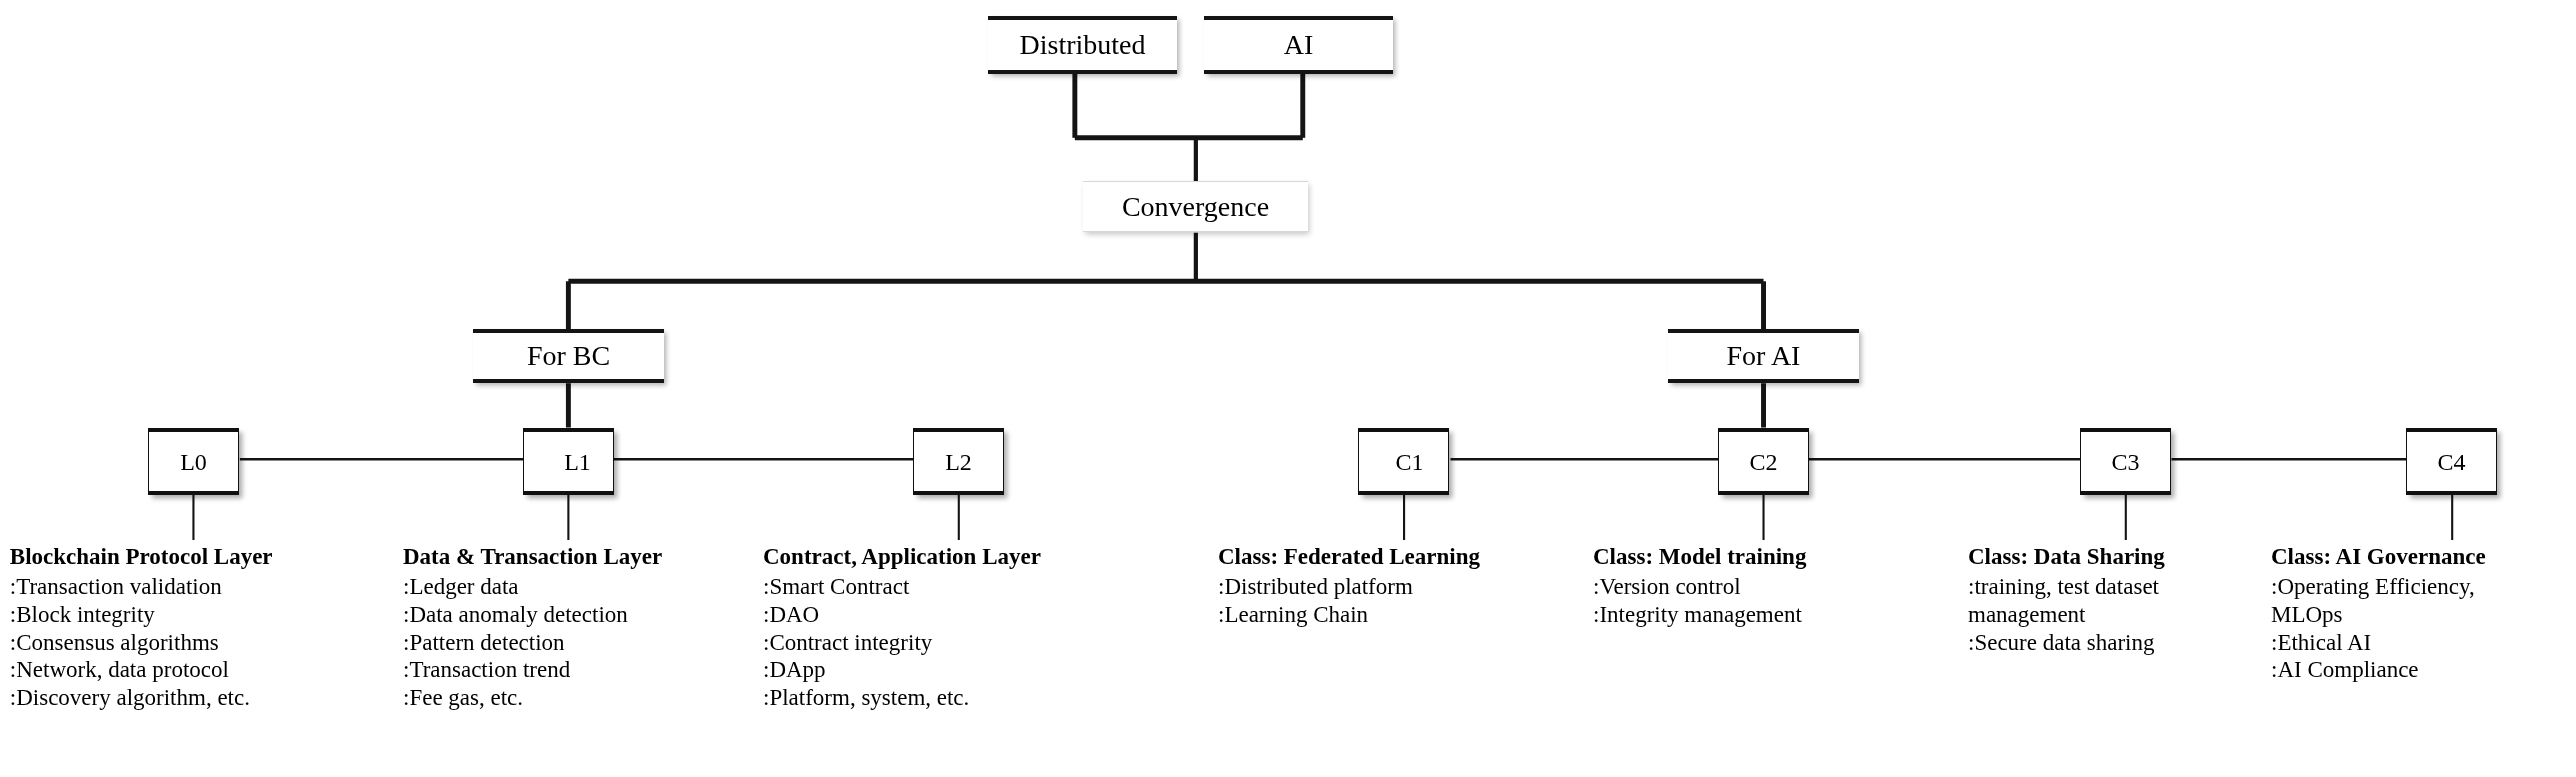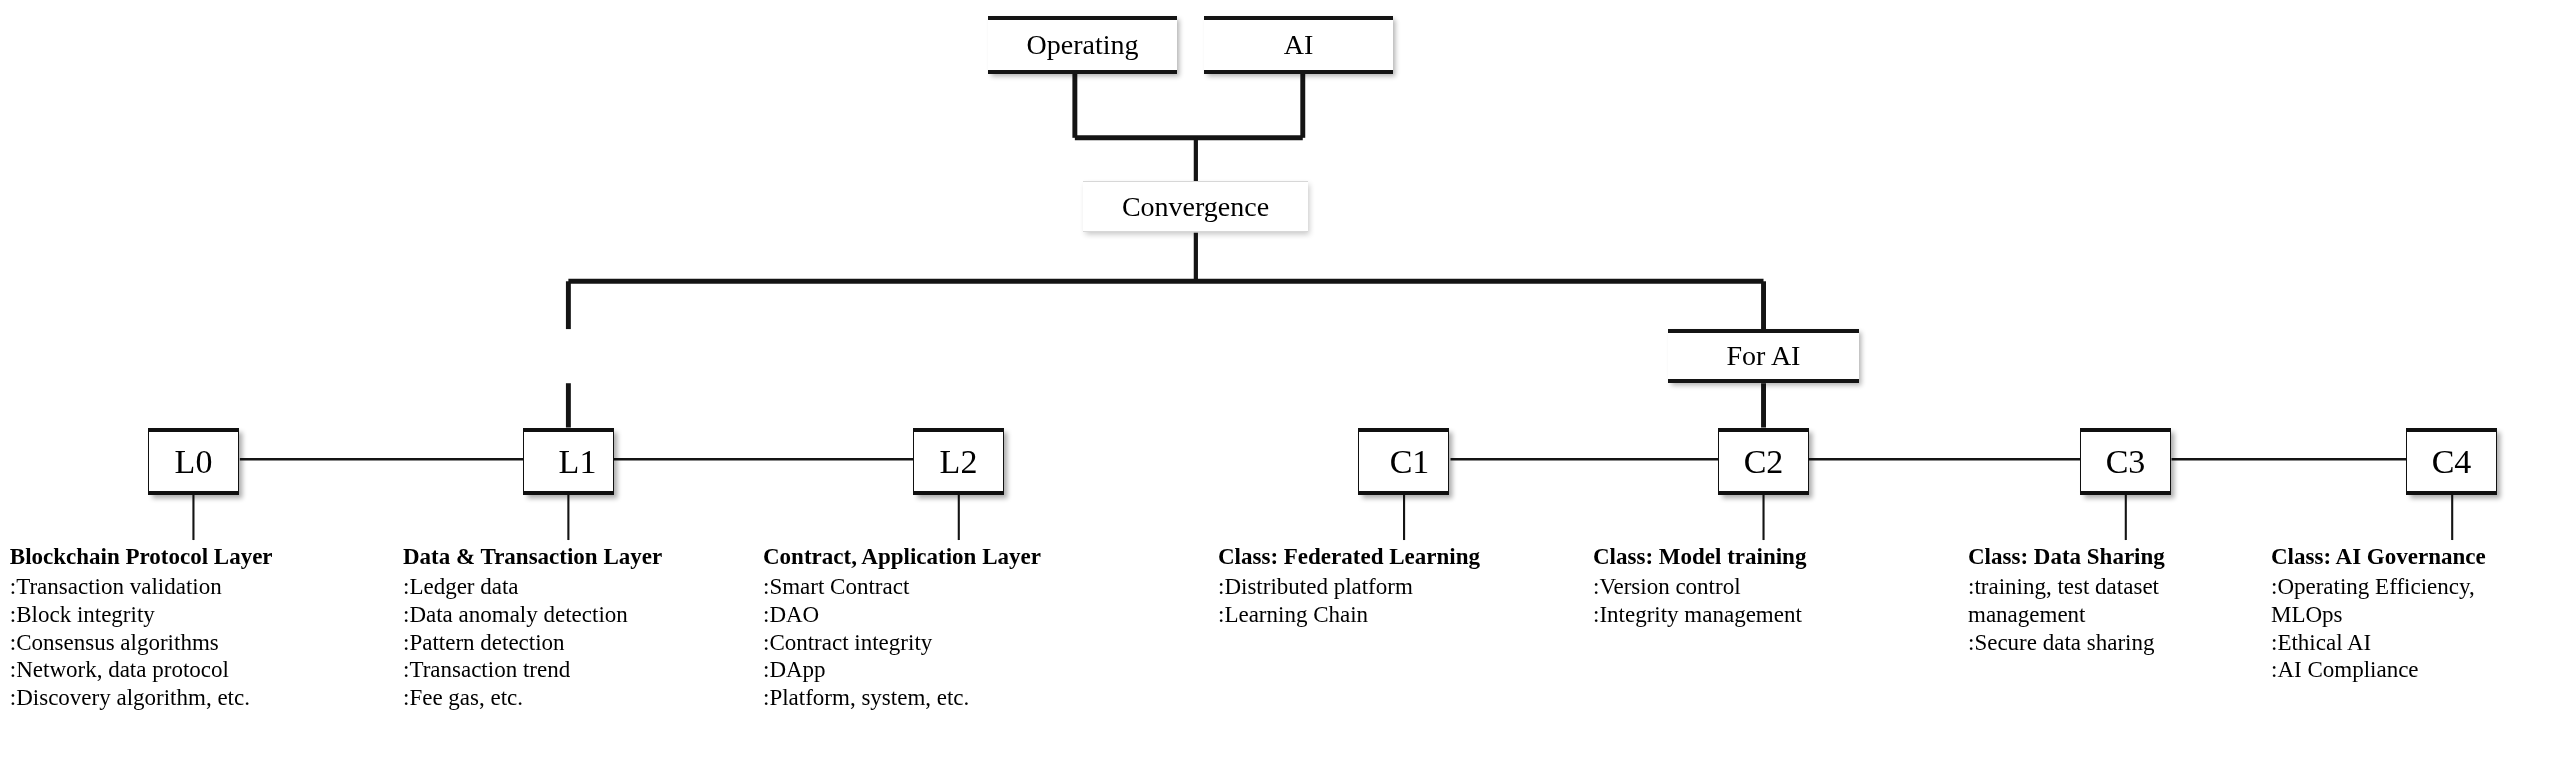--- a/index.html
+++ b/index.html
@@ -52,21 +52,21 @@
   .boxnode {
     position: absolute;
     box-sizing: border-box;
     background: #ffffff;
     border: 1.4px solid #101010;
     border-top-width: 4.9px;
     border-bottom-width: 4.9px;
     display: flex;
     align-items: center;
     justify-content: center;
-    font-size: 34px;
+    font-size: 24px;
     line-height: 1;
     white-space: nowrap;
     box-shadow: 3.5px 3.5px 4.9px rgba(0,0,0,0.33);
   }
 
   
   .descblock {
     position: absolute;
     font-size: 23px;
     line-height: 1.21;
@@ -120,31 +120,34 @@
       <path d="M 808 703 L 808 768" stroke-width="3"></path>
       <path d="M 1363 703 L 1363 768" stroke-width="3"></path>
       <path d="M 1996 703 L 1996 768" stroke-width="3"></path>
       <path d="M 2507 703 L 2507 768" stroke-width="3"></path>
       <path d="M 3022 703 L 3022 768" stroke-width="3"></path>
       <path d="M 3486 703 L 3486 768" stroke-width="3"></path>
     </g>
   </svg>
 
   <div class="barnode" style="left:988px; top:15.5px; width:189px; height:58px;">
-    <span>Operating</span>
+    <span>Distributed</span>
   </div>
 
   <div class="barnode" style="left:1204px; top:15.5px; width:189px; height:58px;">
     <span>AI</span>
   </div>
 
   <div class="barnode faint" style="left:1083px; top:181px; width:225px; height:51px;">
     <span>Convergence</span>
   </div>
 
+  <div class="barnode" style="left:473px; top:329px; width:191px; height:54px;">
+    <span>For BC</span>
+  </div>
 
   <div class="barnode" style="left:1668px; top:329px; width:191px; height:54px;">
     <span>For AI</span>
   </div>
 
   <div class="boxnode" style="left:148px; top:428px; width:91px; height:67px;">
     <span>L0</span>
   </div>
 
   <div class="boxnode" style="left:523px; top:428px; width:91px; height:67px;padding-left:18px;">

